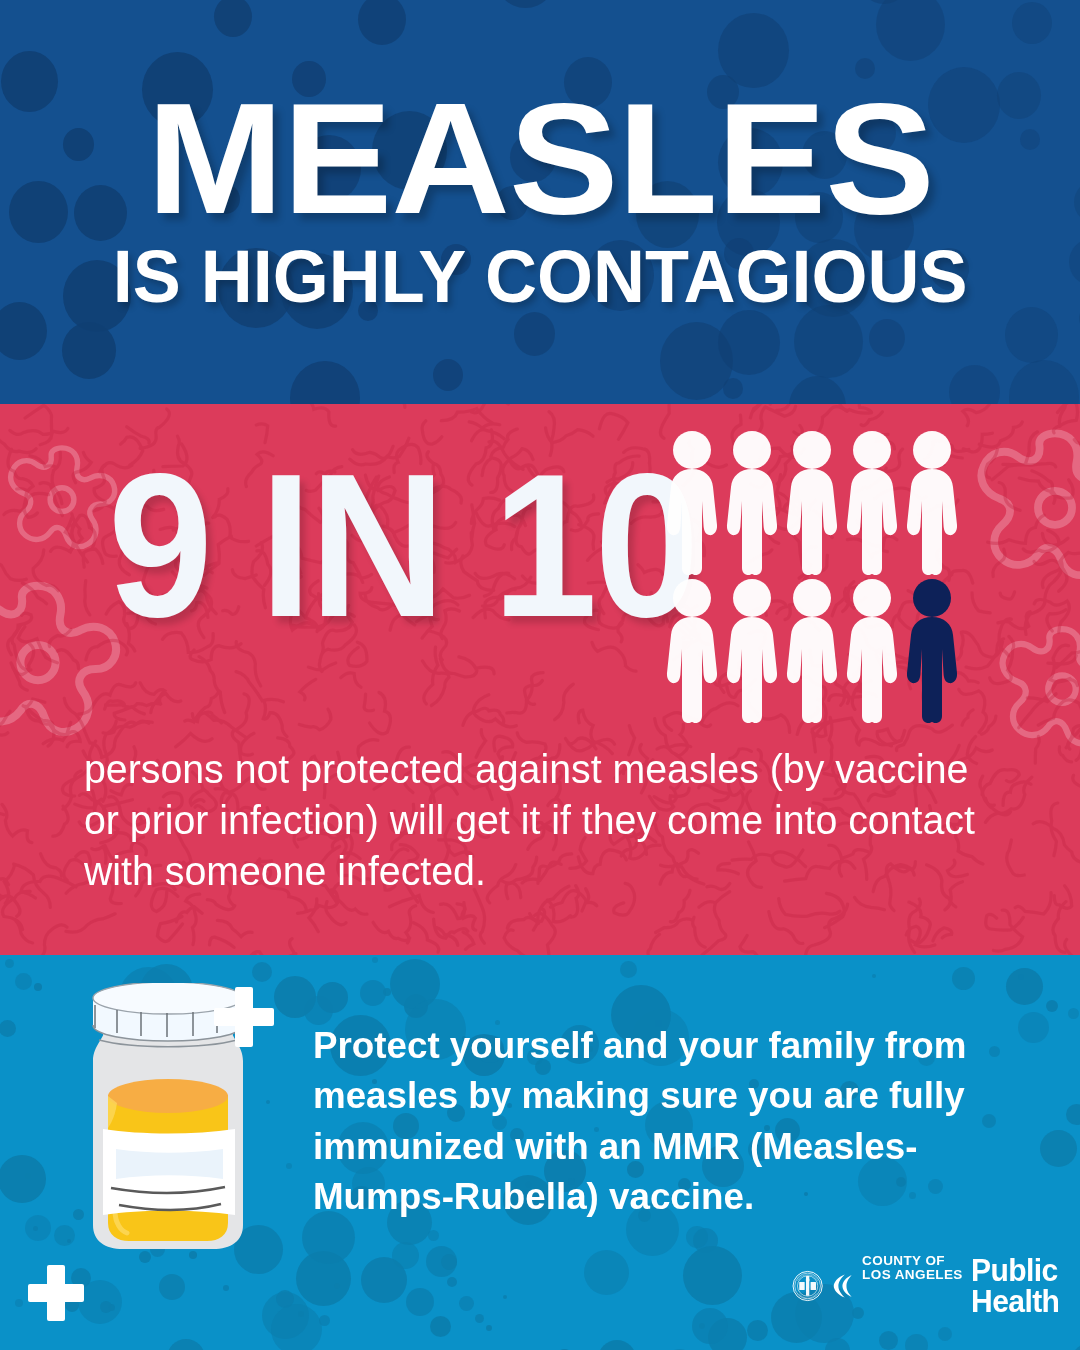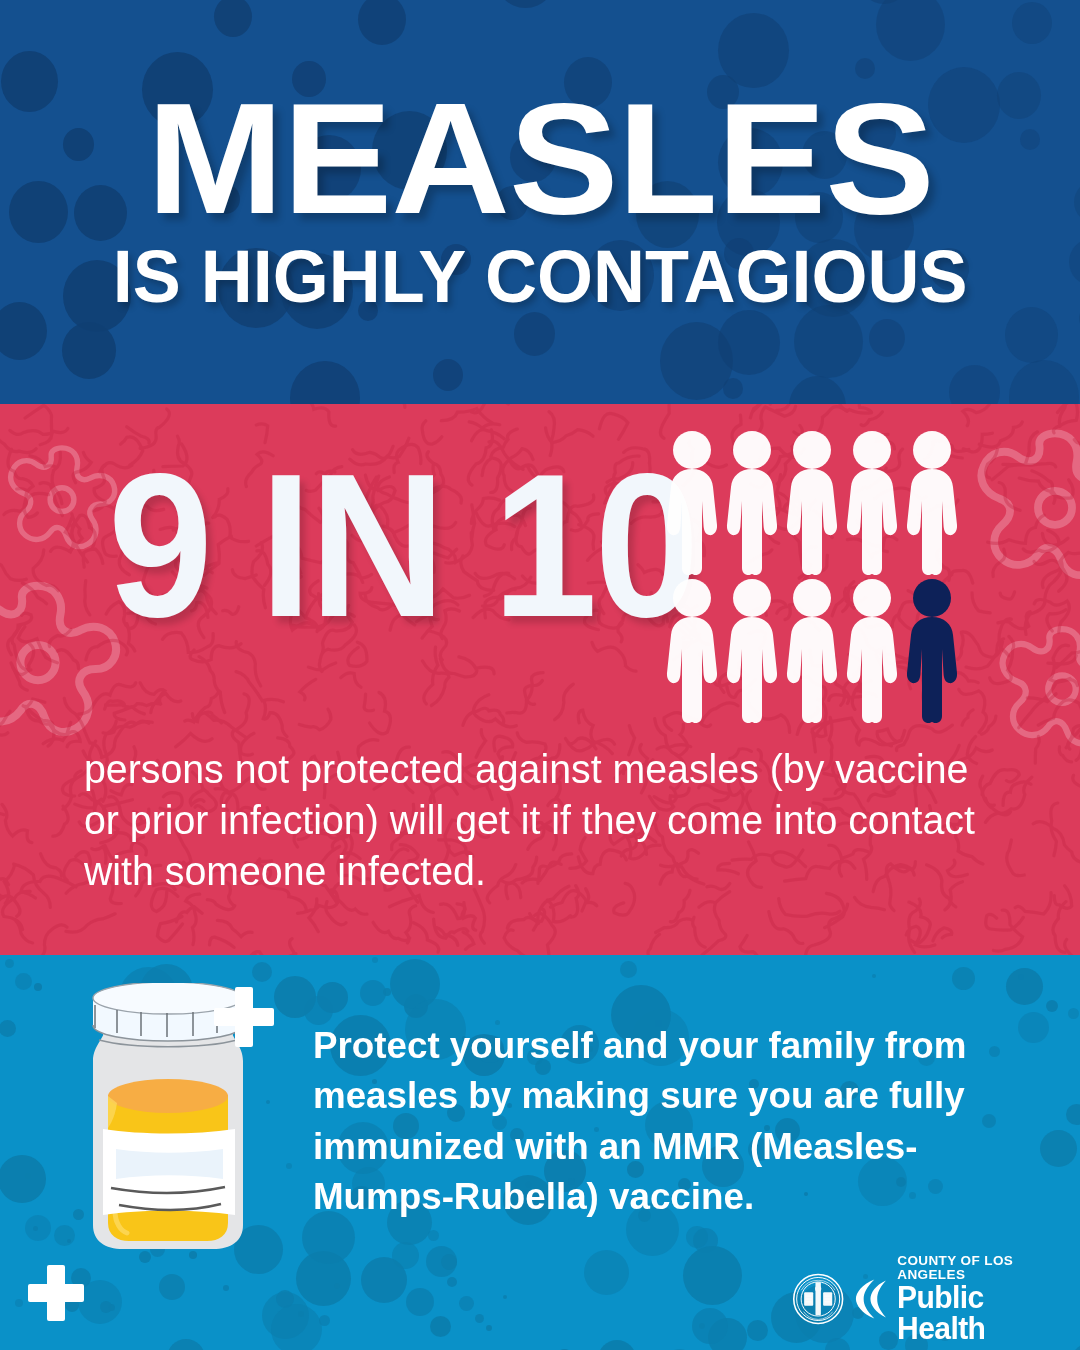--- a/index.html
+++ b/index.html
@@ -124,21 +124,21 @@
     font-weight:bold;
     transform:scaleX(0.98);
     transform-origin:left top;
   }
 
   .logo {
     position:absolute;
     left:792px; top:1254px;
     display:flex; align-items:center; gap:9px;
   }
-  .logo-text { display:flex; flex-direction:column; line-height:1; }
+  .logo-text { display:flex; flex-direction:row; line-height:1; }
   .logo-county {
     color:#ffffff; font-size:13.5px; font-weight:bold;
     letter-spacing:0.4px;
   }
   .logo-ph {
     color:#ffffff; font-size:31px; font-weight:bold;
     letter-spacing:-0.6px; margin-top:1px;
     transform:scaleX(0.97); transform-origin:left top;
   }
 </style>

